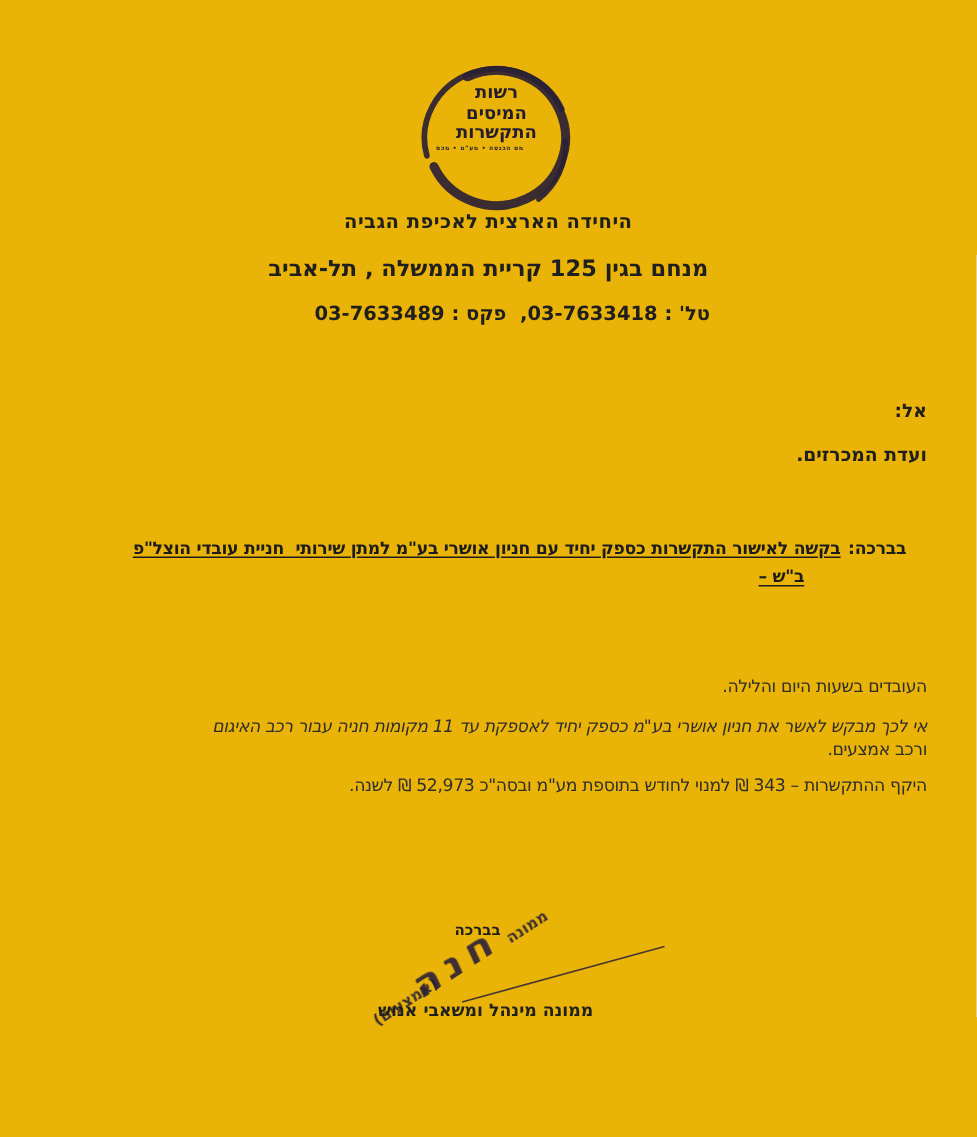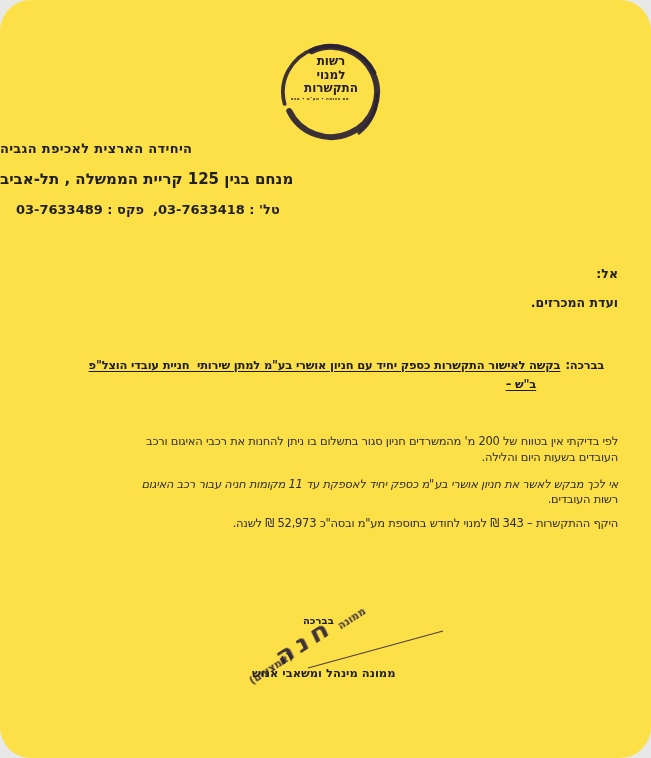--- a/index.html
+++ b/index.html
@@ -1,22 +1,21 @@
 <!DOCTYPE html>
 <html lang="he"><head>
 <meta charset="utf-8">
 <style>
   html,body{margin:0;padding:0;background:#e8e8e8;}
   .page{
     position:relative; width:651px; height:758px; margin:0 auto;
-    background:#fde047; color:#1f1f1f; overflow:hidden;
+    background:#eab308; color:#1f1f1f; overflow:hidden;
     font-family:"DejaVu Sans", sans-serif;
-    border-radius:31px;
   }
-  .center{position:absolute; left:0; width:100%; text-align:left; direction:rtl; white-space:pre;}
+  .center{position:absolute; left:0; width:100%; text-align:center; direction:rtl; white-space:pre;}
   .line{position:absolute; right:33px; direction:rtl; white-space:pre; text-align:right;}
   .sig{position:absolute; direction:rtl; white-space:pre;}
   .b{font-weight:bold;}
   .u{text-decoration:underline; text-underline-offset:2px; text-decoration-thickness:1px;}
   .lbl{margin-left:5px;}
   .hdr1{top:141px; font-size:13px; letter-spacing:0.3px;}
   .hdr2{top:170px; font-size:15px;}
   .hdr3{top:202px; font-size:13px;padding-left:16px;}
   .to1{top:266px; font-size:12.5px;}
   .to2{top:295px; font-size:12.5px;}
@@ -53,44 +52,43 @@
 <div class="page">
 
   <div>
     <svg class="logo-svg" width="110" height="100" viewBox="0 0 110 100" aria-hidden="true">
       <path d="M35.6 9.2 A46 45 0 1 1 13.3 69" stroke-width="6"></path>
       <path d="M8.6 61.9 A48 46 0 0 1 98.5 30.6" stroke-width="3.8"></path>
       <path d="M101 52 A47 46 0 0 1 83 91" stroke-width="3.2"></path>
     </svg>
     <div class="logo-text">
       <div>רשות</div>
-      <div>למנוי</div>
+      <div>המיסים</div>
       <div>התקשרות</div>
       <div class="tagline"><span>מס הכנסה • מע"מ • מכס</span></div>
     </div>
   </div>
 
   <div class="center b hdr1">היחידה הארצית לאכיפת הגביה</div>
   <div class="center b hdr2">מנחם בגין 125 קריית הממשלה , תל-אביב</div>
   <div class="center b hdr3">טל' : 03-7633418,  פקס : 03-7633489</div>
 
   <div class="line b to1">אל:</div>
   <div class="line b to2">ועדת המכרזים.</div>
 
   <div class="line subj subj1">
     <span class="b lbl">בברכה:</span><span class="b u">בקשה לאישור התקשרות כספק יחיד עם חניון אושרי בע"מ למתן שירותי  חניית עובדי הוצל"פ</span>
   </div>
   <div class="line subj subj2">
     <span class="b u">ב"ש –</span>
   </div>
 
-  <div class="line body-line p2a">לפי בדיקתי אין בטווח של 200 מ' מהמשרדים חניון סגור בתשלום בו ניתן להחנות את רכבי האיגום ורכב</div>
   <div class="line body-line p2b">העובדים בשעות היום והלילה.</div>
   <div class="line body-line p3a">אי לכך מבקש לאשר את חניון אושרי בע"מ כספק יחיד לאספקת עד 11 מקומות חניה עבור רכב האיגום</div>
-  <div class="line body-line p3b">רשות העובדים.</div>
+  <div class="line body-line p3b">ורכב אמצעים.</div>
   <div class="line body-line p4">היקף ההתקשרות – 343 ₪ למנוי לחודש בתוספת מע"מ ובסה"כ 52,973 ₪ לשנה.</div>
 
   <div class="sig b closing">בברכה</div>
 
   <div class="stamp s1">ממונה</div>
   <div class="stamp s2">חנה</div>
   <div class="stamp s3">(אמצעים)</div>
 
   <svg class="stroke-svg" width="150" height="55" viewBox="0 0 150 55" aria-hidden="true">
     <path d="M8 46 L143 9" stroke="#2b2138" stroke-width="1.1" fill="none" opacity="0.85"></path>

